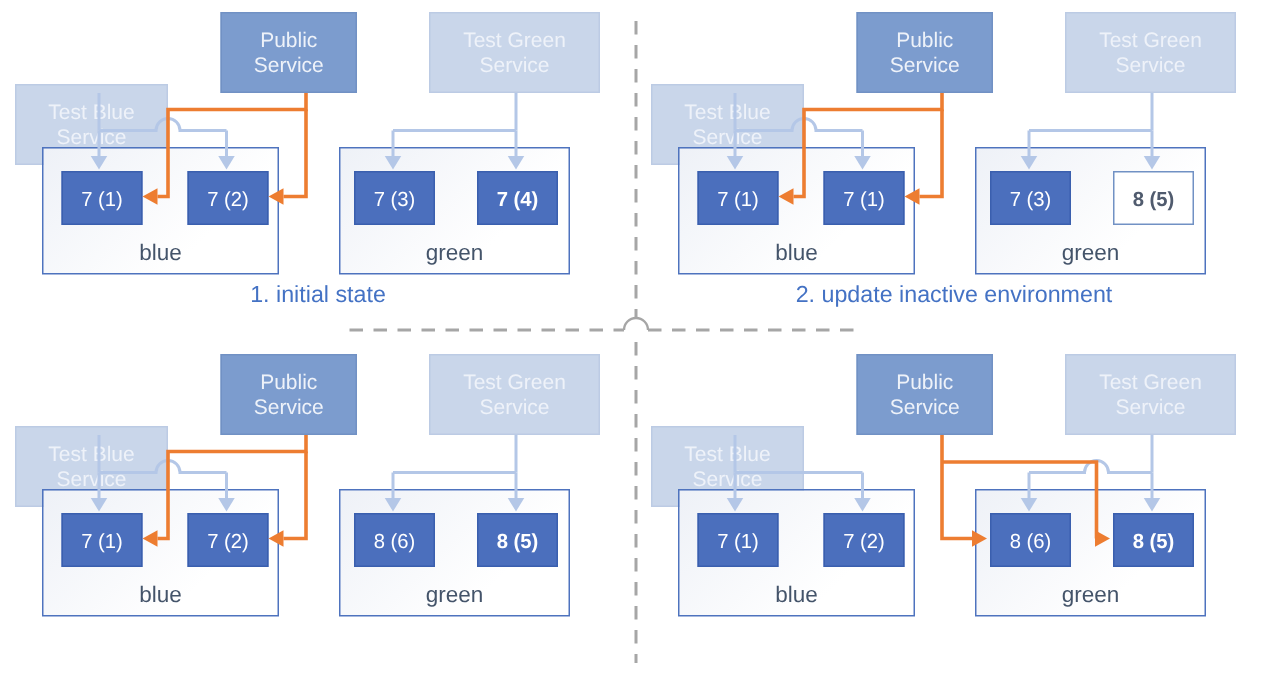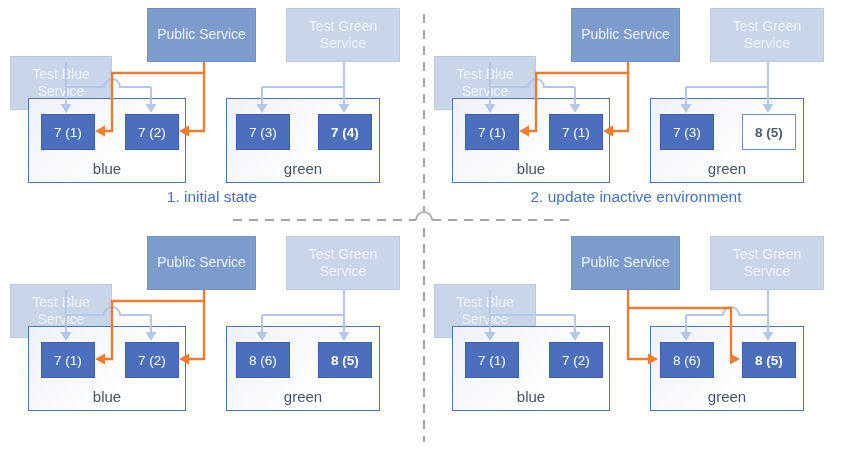--- a/index.html
+++ b/index.html
@@ -9,21 +9,21 @@
   }
   .panel{position:absolute;width:424px;height:228px;}
   .svc{
     position:absolute;top:8px;height:54px;display:flex;align-items:center;justify-content:center;
     text-align:center;font-size:14px;line-height:1.25;color:var(--service-text);
     border:1px solid transparent;box-sizing:border-box;padding:2px 6px;
   }
   .svc-light{background:var(--service-light-fill);border-color:var(--service-light-border);}
   .svc-public{background:var(--service-public-fill);border-color:var(--service-public-border);}
   .svc-tb{left:10px;width:102px;margin-top:48px;}
-  .svc-pub{left:147px;width:109px;text-align:center;}
+  .svc-pub{left:147px;width:91px;text-align:center;}
   .svc-tg{left:286px;width:114px;justify-content:center;}
   .env{
     position:absolute;top:98px;height:85px;box-sizing:border-box;
     border:1px solid var(--env-border);
     background:linear-gradient(135deg,var(--env-fill-start) 0%,var(--env-fill-end) 70%);
   }
   .env-blue{left:28px;width:158px;}
   .env-green{left:226px;width:154px;}
   .pod{
     position:absolute;top:15px;width:54px;height:36px;box-sizing:border-box;

